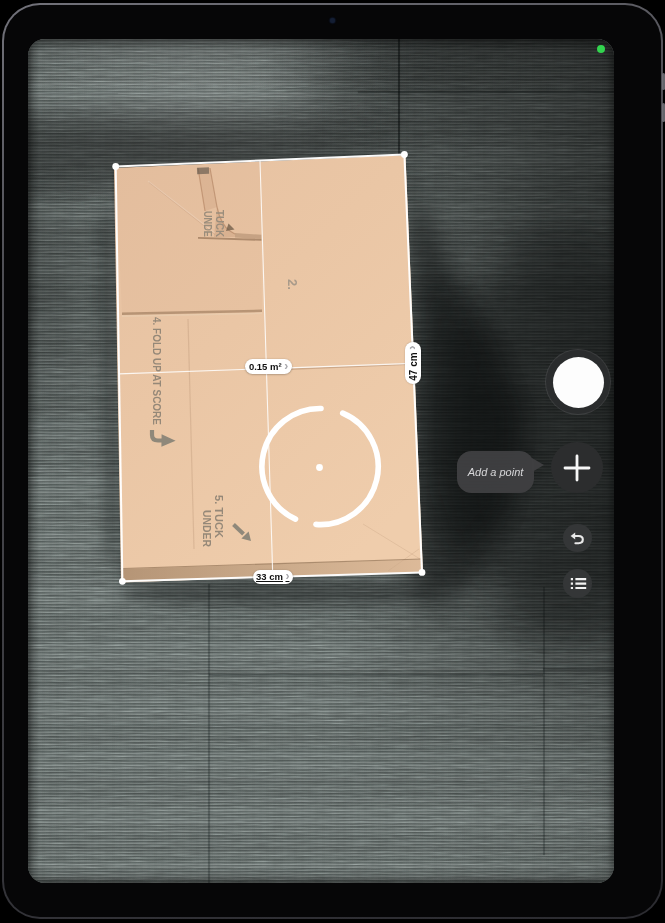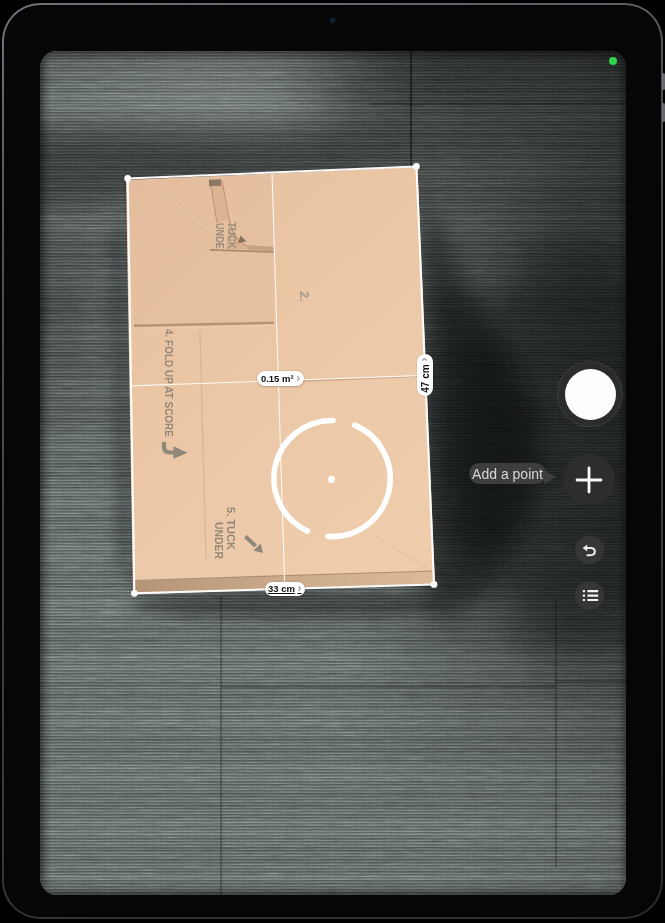--- a/index.html
+++ b/index.html
@@ -6,22 +6,22 @@
     font-family:"Liberation Sans",sans-serif;}
   .abs{position:absolute;}
   
   .ipad{position:absolute;left:2px;top:3px;width:661px;height:916px;border-radius:38px;
     background:linear-gradient(165deg,#72727a 0%,#4e4e54 25%,#3d3d42 60%,#2b2b30 100%);}
   .bezel{position:absolute;left:2px;top:2px;right:2px;bottom:2px;border-radius:36px;
     background:#060607;}
   
   .vol{position:absolute;right:1px;width:3px;border-radius:2px;background:#77777e;opacity:0.85;}
   
-  .screen{position:absolute;left:40px;top:39px;width:586px;height:844px;border-radius:17px;
-    overflow:hidden;background:#5d6563;margin-top:12px;}
+  .screen{position:absolute;left:28px;top:39px;width:586px;height:844px;border-radius:17px;
+    overflow:hidden;background:#5d6563;}
   .carpet{position:absolute;left:0;top:0;width:100%;height:100%;
     background:
       repeating-linear-gradient(180deg, rgba(228,235,232,0.13) 0px, rgba(228,235,232,0.13) 1px, rgba(8,14,14,0.15) 1px, rgba(8,14,14,0.15) 2px, rgba(135,144,141,0.03) 2px, rgba(135,144,141,0.03) 3px),
       repeating-linear-gradient(180deg, rgba(255,255,255,0.04) 0px, rgba(255,255,255,0.04) 3px, rgba(0,0,0,0.05) 5px, rgba(0,0,0,0.05) 8px, rgba(255,255,255,0.02) 9px, rgba(255,255,255,0.02) 11px),
       repeating-linear-gradient(90deg, rgba(0,0,0,0.013) 0px, rgba(0,0,0,0.013) 3px, rgba(255,255,255,0.008) 3px, rgba(255,255,255,0.008) 7px),
       repeating-linear-gradient(180deg, rgba(255,255,255,0.02) 0px, rgba(255,255,255,0.02) 14px, rgba(0,0,0,0.05) 26px, rgba(0,0,0,0.05) 42px, rgba(255,255,255,0.008) 55px),
       #5d6563;}
   .shade{position:absolute;left:0;top:0;width:100%;height:100%;
     background:
       radial-gradient(ellipse 300px 240px at 170px 60px, rgba(255,255,255,0.10), rgba(255,255,255,0) 65%),
@@ -215,21 +215,21 @@
 
   <div class="pill" style="left:217px;top:320px;width:47px;height:15px;font-size:9.5px;">0.15&nbsp;m²<span class="chev" style="font-size:12px;margin-top:-1.5px;">›</span></div>
 
   <div class="pill" style="left:364.2px;top:316.3px;width:42px;height:16px;font-size:10px;transform:rotate(-90deg);">47&nbsp;cm<span class="chev" style="font-size:13.5px;margin-top:-2px;">›</span></div>
 
   <div class="pill" style="left:225px;top:530.5px;width:39.5px;height:14.5px;font-size:9.5px;text-decoration:underline;">33&nbsp;cm<span class="chev" style="font-size:12px;margin-top:-1.5px;">›</span></div>
 
   <div class="ctl" style="left:518px;top:311.3px;width:64px;height:64px;background:#2a2c2d;box-shadow:0 0 0 1px rgba(90,92,94,0.45);"></div>
   <div class="ctl" style="left:524.5px;top:317.8px;width:51px;height:51px;background:#fdfdfd;"></div>
 
-  <div class="tooltip" style="left:429px;top:412px;width:77px;height:21px;font-size:14px;">Add a point</div>
+  <div class="tooltip" style="left:429px;top:412px;width:77px;height:42px;font-size:11px;font-style:italic;">Add a point</div>
 
   <div class="abs" style="left:504px;top:419px;width:0;height:0;border-top:7.5px solid transparent;border-bottom:7.5px solid transparent;border-left:12px solid rgba(64,64,66,0.96);"></div>
 
   <div class="ctl" style="left:523.2px;top:402.7px;width:51.4px;height:51.4px;background:#2c2d2e;"></div>
   <svg class="abs" style="left:523.2px;top:402.7px;" width="52" height="52" viewBox="0 0 52 52">
     <path d="M26,14 L26,38 M14,26 L38,26" stroke="#f7f7f7" stroke-width="2.8" stroke-linecap="round"></path>
   </svg>
 
   <div class="ctl" style="left:535.3px;top:484.7px;width:28.6px;height:28.6px;background:#343637;"></div>
   <svg class="abs" style="left:535.3px;top:484.7px;" width="29" height="29" viewBox="0 0 29 29">

